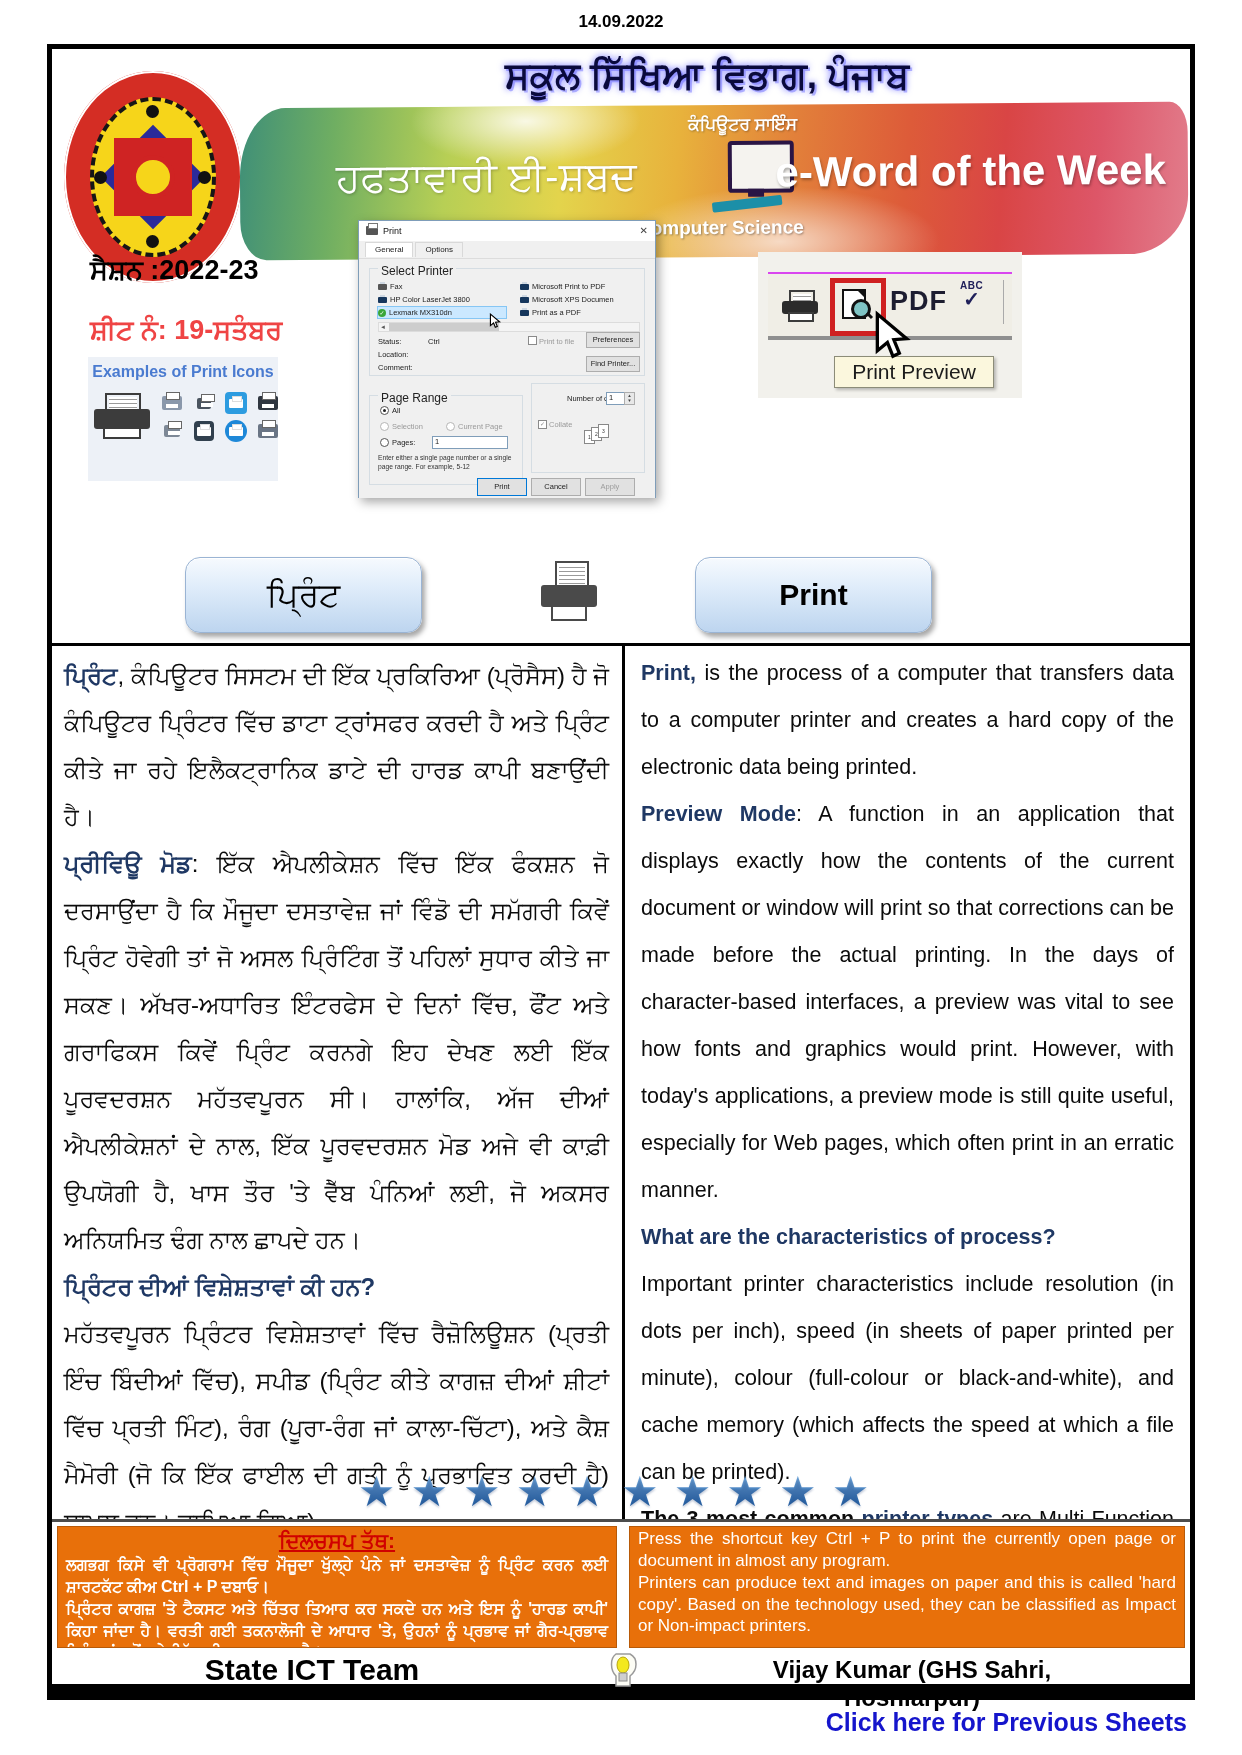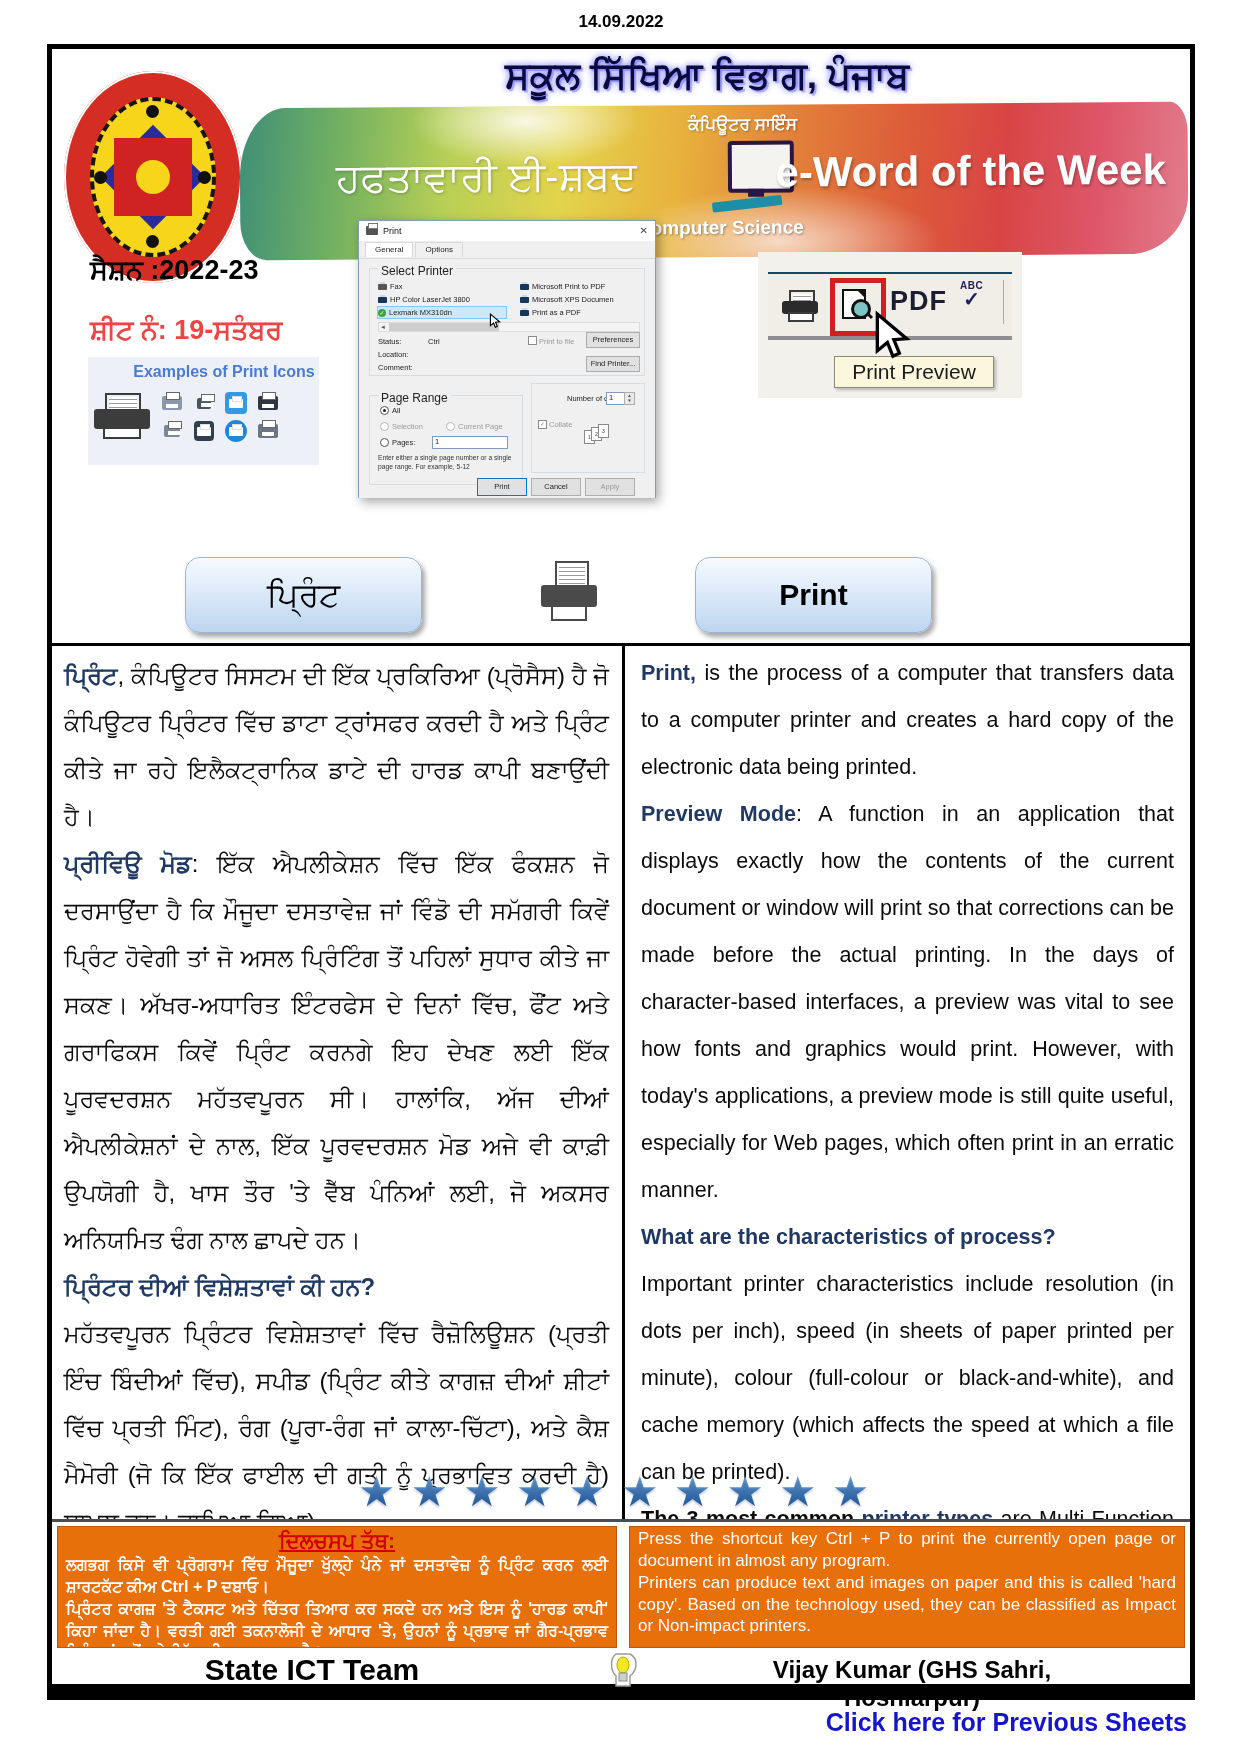--- a/index.html
+++ b/index.html
@@ -36,21 +36,21 @@
   .monitor{left:488px;top:36px;width:58px;height:44px;border:4px solid #2a1545;background:#f5f3ef;border-radius:4px;z-index:2;}
   .monitor-stand{left:508px;top:84px;width:16px;height:8px;background:#2a1545;z-index:2;}
   .monitor-kb{left:472px;top:94px;width:70px;height:10px;background:#1c8fa8;border-radius:2px;transform:rotate(-6deg);z-index:2;}
   .banner-right{right:22px;top:44px;font-size:42px;font-weight:bold;color:#fff;text-shadow:1px 2px 3px rgba(0,0,0,.3);z-index:2;}
 
   
   .session1{left:38px;top:206px;font-size:27px;font-weight:bold;color:#000;}
   .session2{left:38px;top:266px;font-size:27px;font-weight:bold;color:#ef4444;}
 
   
-  .icons-box{left:36px;top:308px;width:190px;height:108px;background:#edf1f7;padding-left:41px;}
+  .icons-box{left:36px;top:308px;width:190px;height:124px;background:#edf1f7;}
   .icons-title{width:100%;text-align:center;padding-top:6px;font-size:16px;color:#4a7bd0;font-weight:bold;}
   .icons-flex{position:absolute;left:6px;top:34px;display:flex;align-items:center;gap:10px;}
   .bp{position:relative;}
   .bp .bp-paper{position:absolute;background:#fff;border:2px solid #3c3c3c;
      background-image:repeating-linear-gradient(#9a9a9a 0 1px,transparent 1px 4px);background-clip:content-box;padding:2px;}
   .bp .bp-body{position:absolute;background:#3c3c3c;border-radius:3px;}
   .bp .bp-tray{position:absolute;background:#fff;border:2px solid #3c3c3c;}
   .mini-grid{display:grid;grid-template-columns:repeat(4,24px);grid-auto-rows:24px;gap:4px 8px;align-items:center;justify-items:center;}
   .mp{position:relative;width:20px;height:14px;border-radius:2px;}
   .mp::before{content:"";position:absolute;left:4px;top:-4px;width:12px;height:6px;background:#fff;border:1px solid #666;}
@@ -89,21 +89,21 @@
   .cbox{position:absolute;width:7px;height:7px;border:1px solid #8a8a8a;background:#fff;font-size:6px;line-height:7px;text-align:center;color:#9a9a9a;}
   .tinput{position:absolute;background:#fff;border:1px solid #7f9db9;font-size:7.5px;padding-left:2px;color:#222;}
   .spin{position:absolute;width:9px;font-size:4.5px;line-height:5px;text-align:center;color:#444;border:1px solid #adadad;background:#e8e8e8;}
   .note{position:absolute;font-size:6.7px;color:#333;line-height:8.5px;}
   .collate-pages{position:absolute;width:26px;height:18px;}
   .cpg{position:absolute;width:9px;height:12px;background:#fff;border:1px solid #888;font-size:5px;text-align:center;line-height:12px;color:#333;}
   .cursor-svg{position:absolute;z-index:5;}
 
   
   .toolbar-fig{left:706px;top:203px;width:264px;height:146px;background:#f2f1ec;}
-  .tb-strip{position:absolute;left:10px;top:20px;width:244px;height:62px;background:#f0eee6;border-top:2px solid #0c4a6e;border-bottom:4px solid #8f8f8f;}
+  .tb-strip{position:absolute;left:10px;top:20px;width:244px;height:62px;background:#f0eee6;border-top:2px solid #d946ef;border-bottom:4px solid #8f8f8f;}
   .tb-printer{position:absolute;left:14px;top:16px;}
   .preview-box{position:absolute;left:62px;top:4px;width:46px;height:48px;border:5px solid #cf2121;background:#f0eee6;}
   .pv-doc{position:absolute;left:7px;top:6px;width:20px;height:26px;background:#fff;border:2px solid #111;}
   .pv-doc::before{content:"";position:absolute;right:-2px;top:-2px;border:5px solid #111;border-left-color:transparent;border-bottom-color:transparent;}
   .pv-mag{position:absolute;left:16px;top:16px;width:14px;height:14px;border:3px solid #111;border-radius:50%;background:#7fc4c4;}
   .pv-mag::after{content:"";position:absolute;left:12px;top:12px;width:7px;height:3px;background:#111;transform:rotate(45deg);}
   .tb-pdf{position:absolute;left:122px;top:12px;font-size:27px;color:#1d1d30;font-weight:bold;letter-spacing:1px;}
   .tb-abc{position:absolute;left:192px;top:6px;text-align:center;color:#20205a;}
   .tb-abc .abc-t{font-size:10px;font-weight:bold;letter-spacing:.5px;}
   .tb-abc .abc-c{font-size:20px;font-weight:bold;line-height:16px;}

